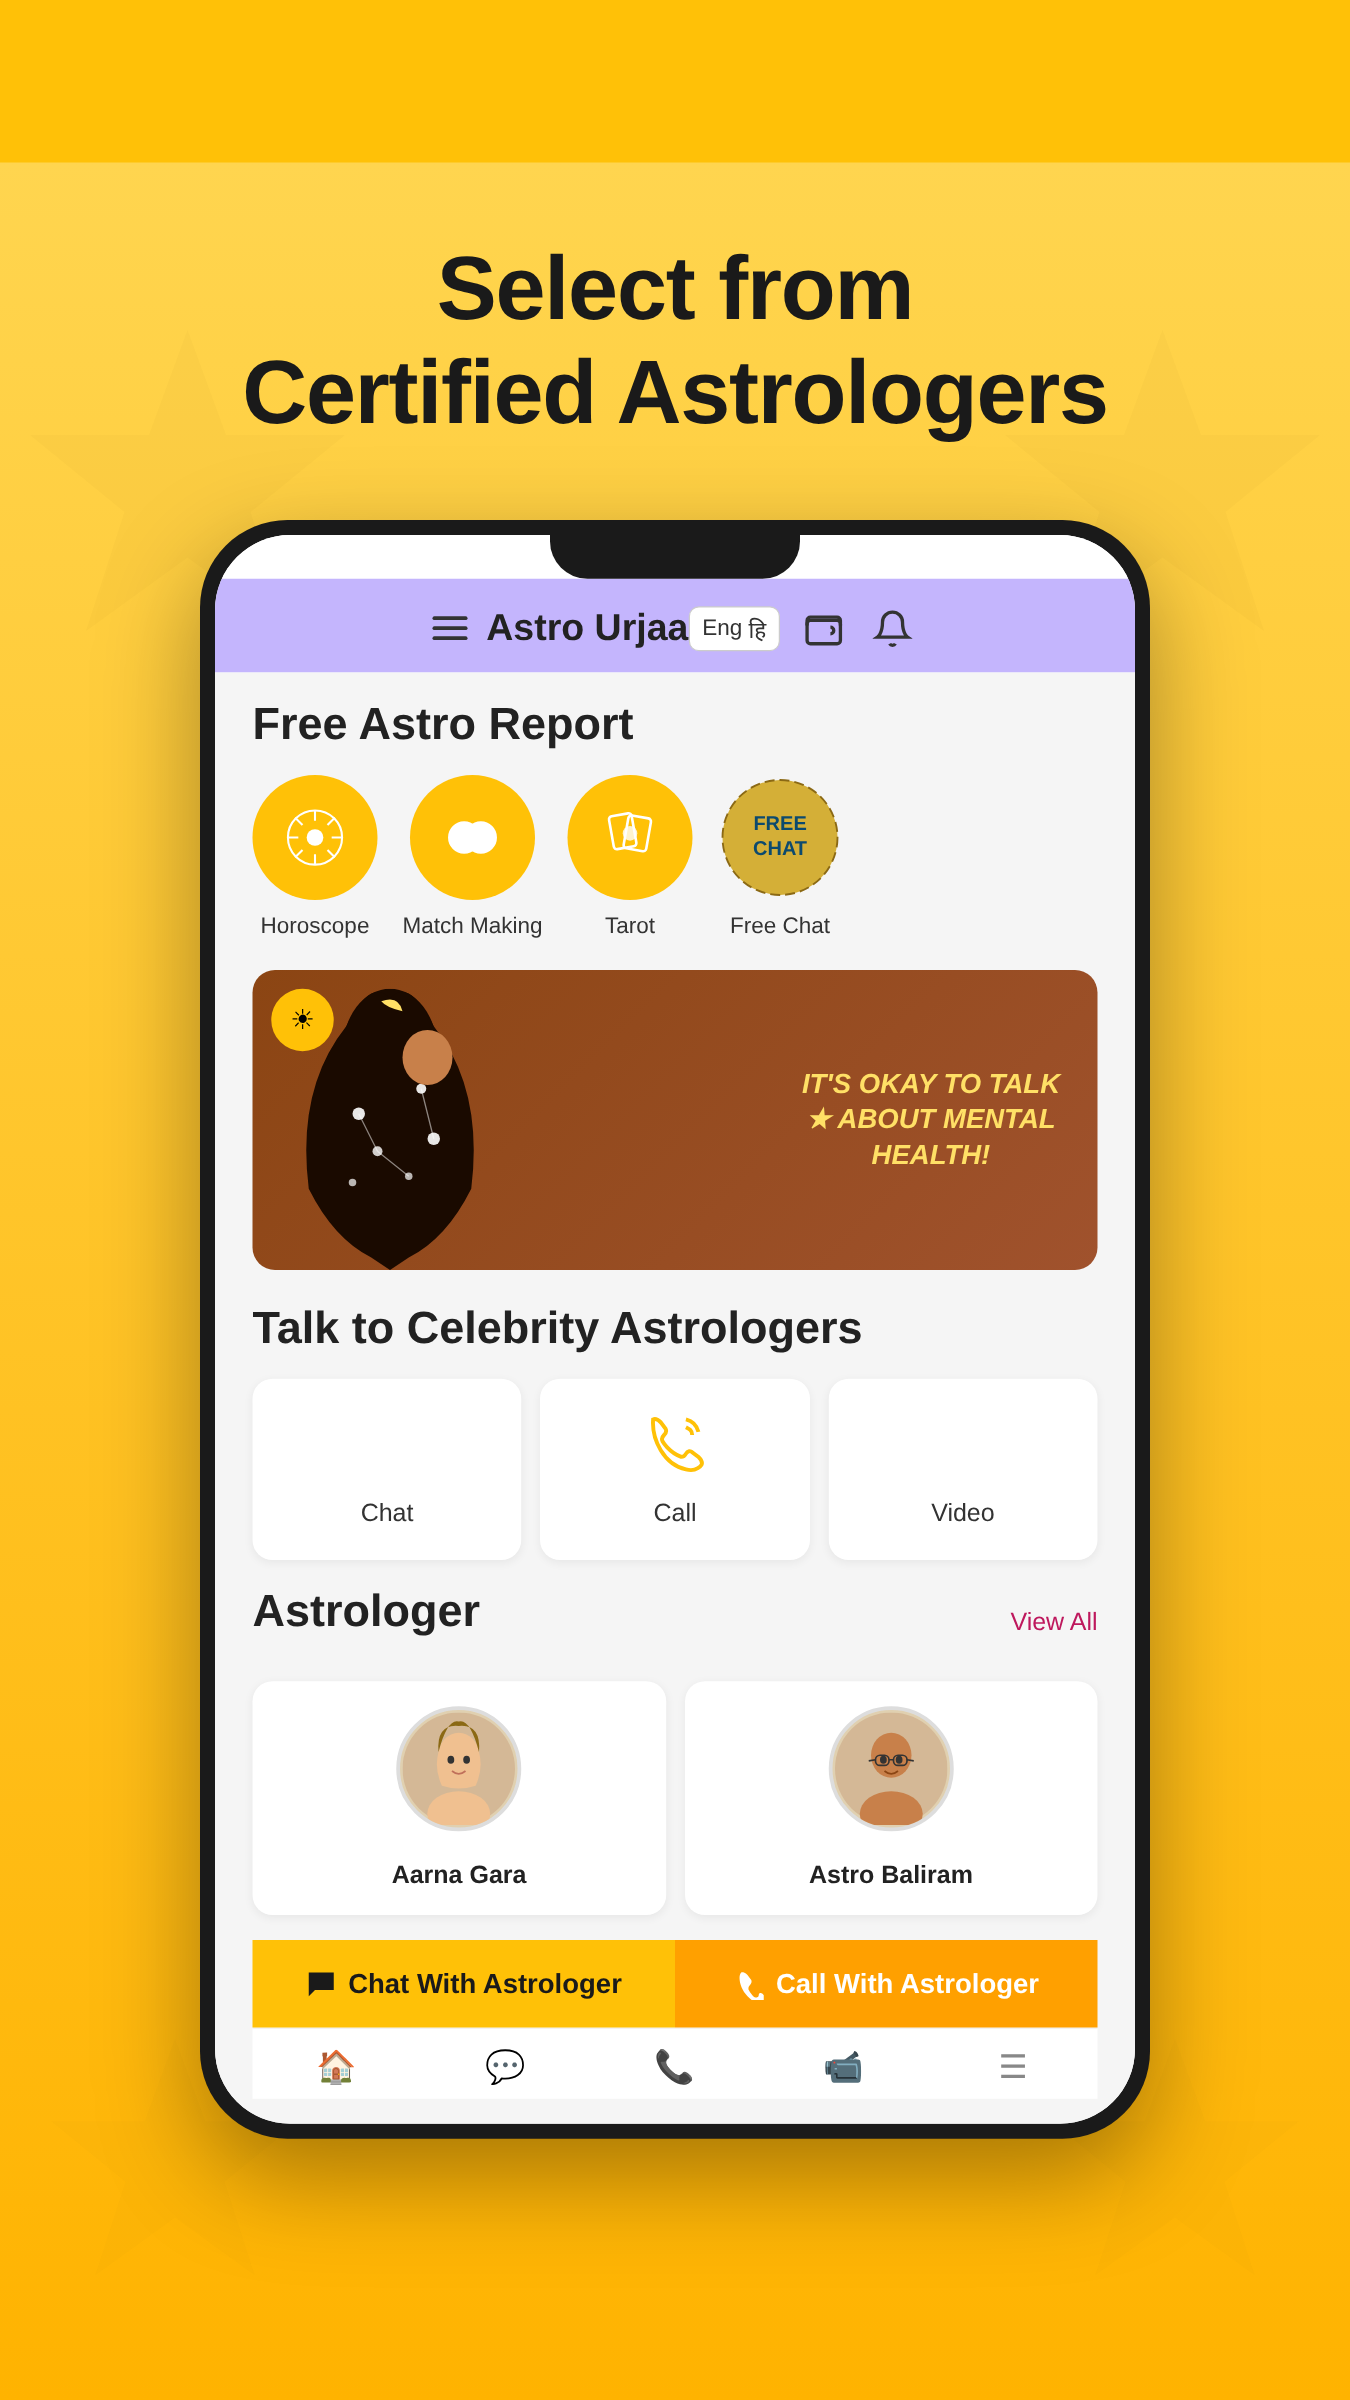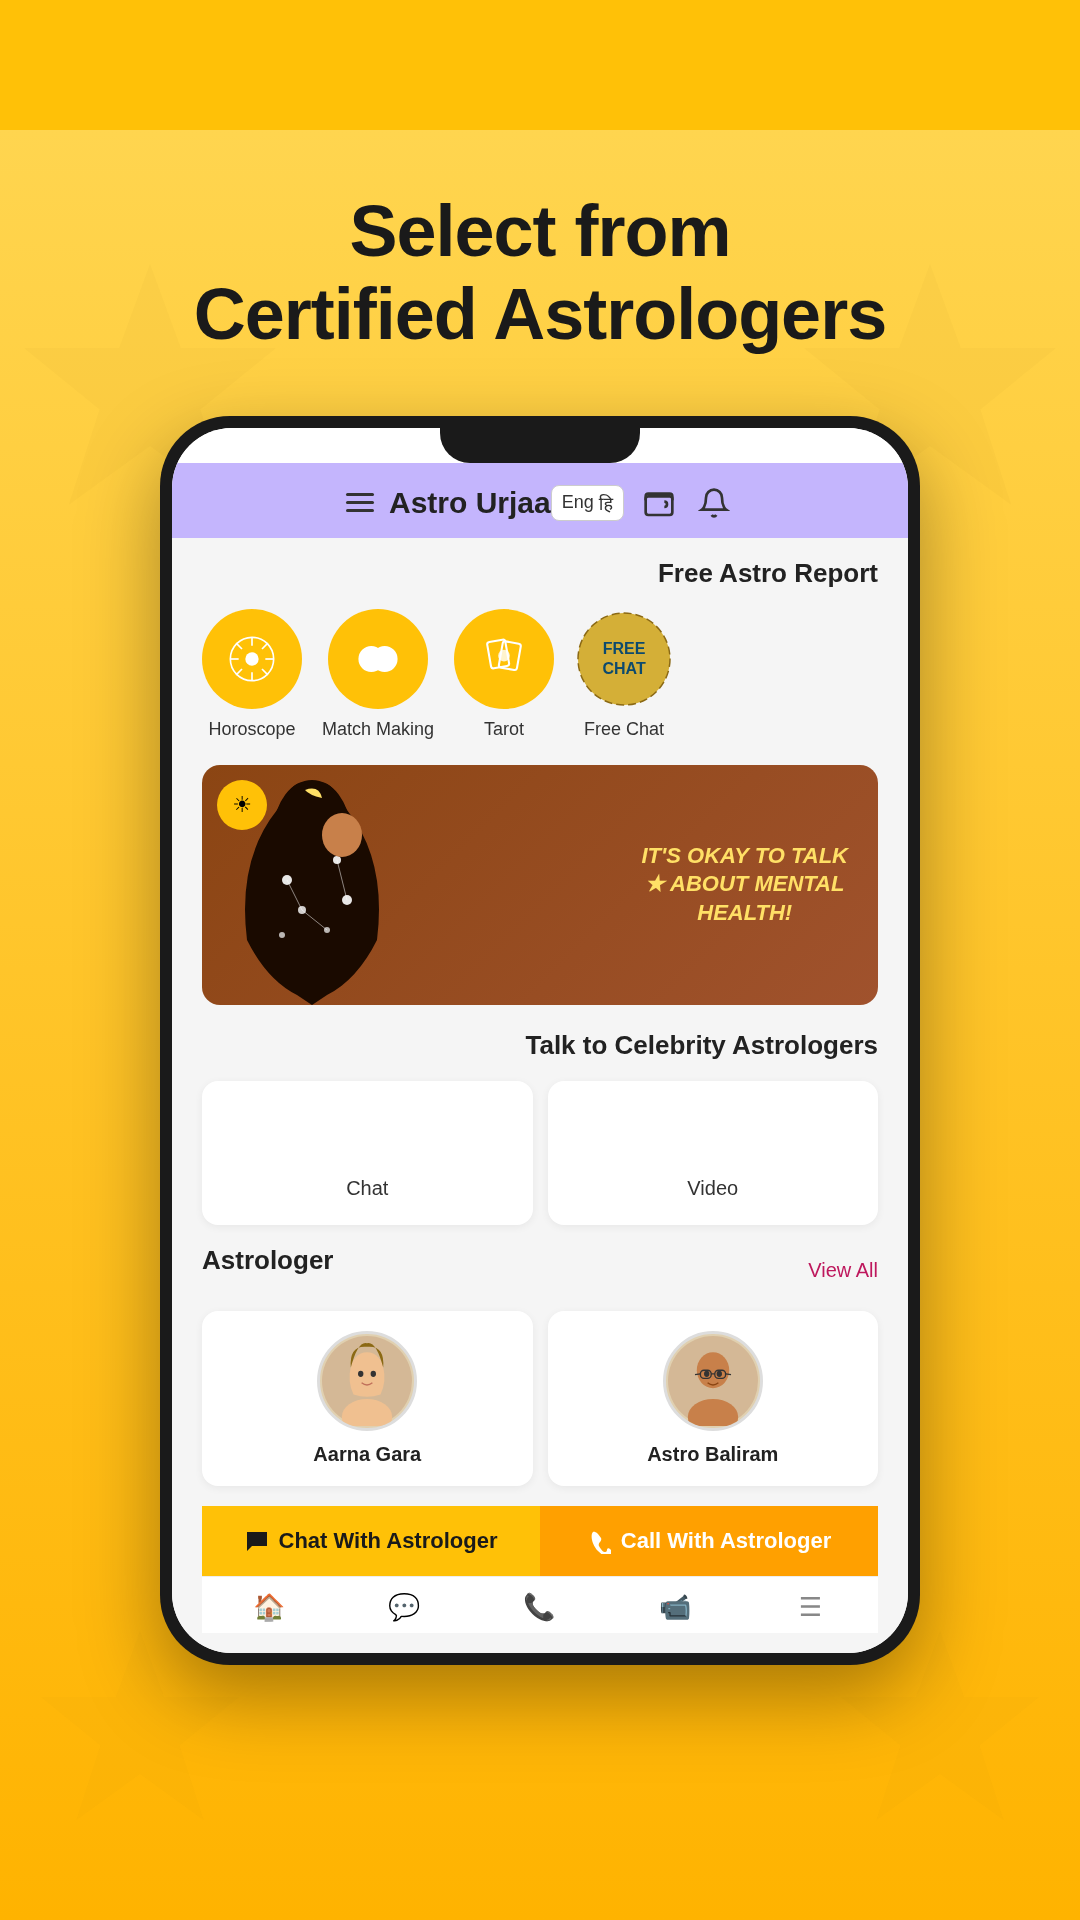--- a/index.html
+++ b/index.html
@@ -134,25 +134,24 @@
     }
 
     
     .app-content {
       background: #f5f5f5;
       padding: 20px 30px;
     }
 
     
     .section-title {
-      font-size: 26px;
+      font-size: 36px;
       font-weight: 700;
       color: #222;
       margin-bottom: 20px;
-      text-align: right;
     }
 
     .astro-icons-row {
       display: flex;
       gap: 20px;
       margin-bottom: 25px;
     }
 
     .astro-icon-item {
       display: flex;
@@ -277,21 +276,21 @@
     }
 
     .astrologer-card {
       flex: 1;
       background: #fff;
       border-radius: 16px;
       padding: 20px 15px;
       display: flex;
       flex-direction: column;
       align-items: center;
-      gap: 12px;
+      gap: 24px;
       box-shadow: 0 2px 8px rgba(0,0,0,0.06);
     }
 
     .astrologer-avatar {
       width: 100px;
       height: 100px;
       border-radius: 50%;
       border: 3px solid #DDD;
       overflow: hidden;
       background: #e0d0b0;
@@ -540,20 +539,30 @@
 
             <div class="service-card">
               <div class="service-icon">
                 <svg viewBox="0 0 40 40" width="40" height="40" fill="#FFC107">
                   <path d="M5 5h30a3 3 0 0 1 3 3v20a3 3 0 0 1-3 3H12l-8 7V8a3 3 0 0 1 3-3z"></path>
                 </svg>
               </div>
               <span class="service-label">Chat</span>
             </div>
 
+            <div class="service-card">
+              <div class="service-icon">
+                <svg viewBox="0 0 40 40" width="40" height="40" fill="none" stroke="#FFC107" stroke-width="2.5">
+                  <path d="M6 6s2-1 5 2l3 4s1 2-1 4c-2 2-1 4-1 4s4 7 12 10c0 0 2 0 3-2 1-2 3-2 4-1l4 3c3 3 2 5 2 5s-3 5-10 3C13 35 5 19 6 6z"></path>
+                  <path d="M27 6c4 1 7 4 8 8" stroke="#FFC107"></path>
+                  <path d="M27 11c2 1 4 2 4 5" stroke="#FFC107"></path>
+                </svg>
+              </div>
+              <span class="service-label">Call</span>
+            </div>
 
             <div class="service-card">
               <div class="service-icon">
                 <svg viewBox="0 0 40 40" width="40" height="40" fill="#FFC107">
                   <rect x="2" y="8" width="24" height="22" rx="4"></rect>
                   <path d="M26 15l12-7v22l-12-7V15z"></path>
                 </svg>
               </div>
               <span class="service-label">Video</span>
             </div>

